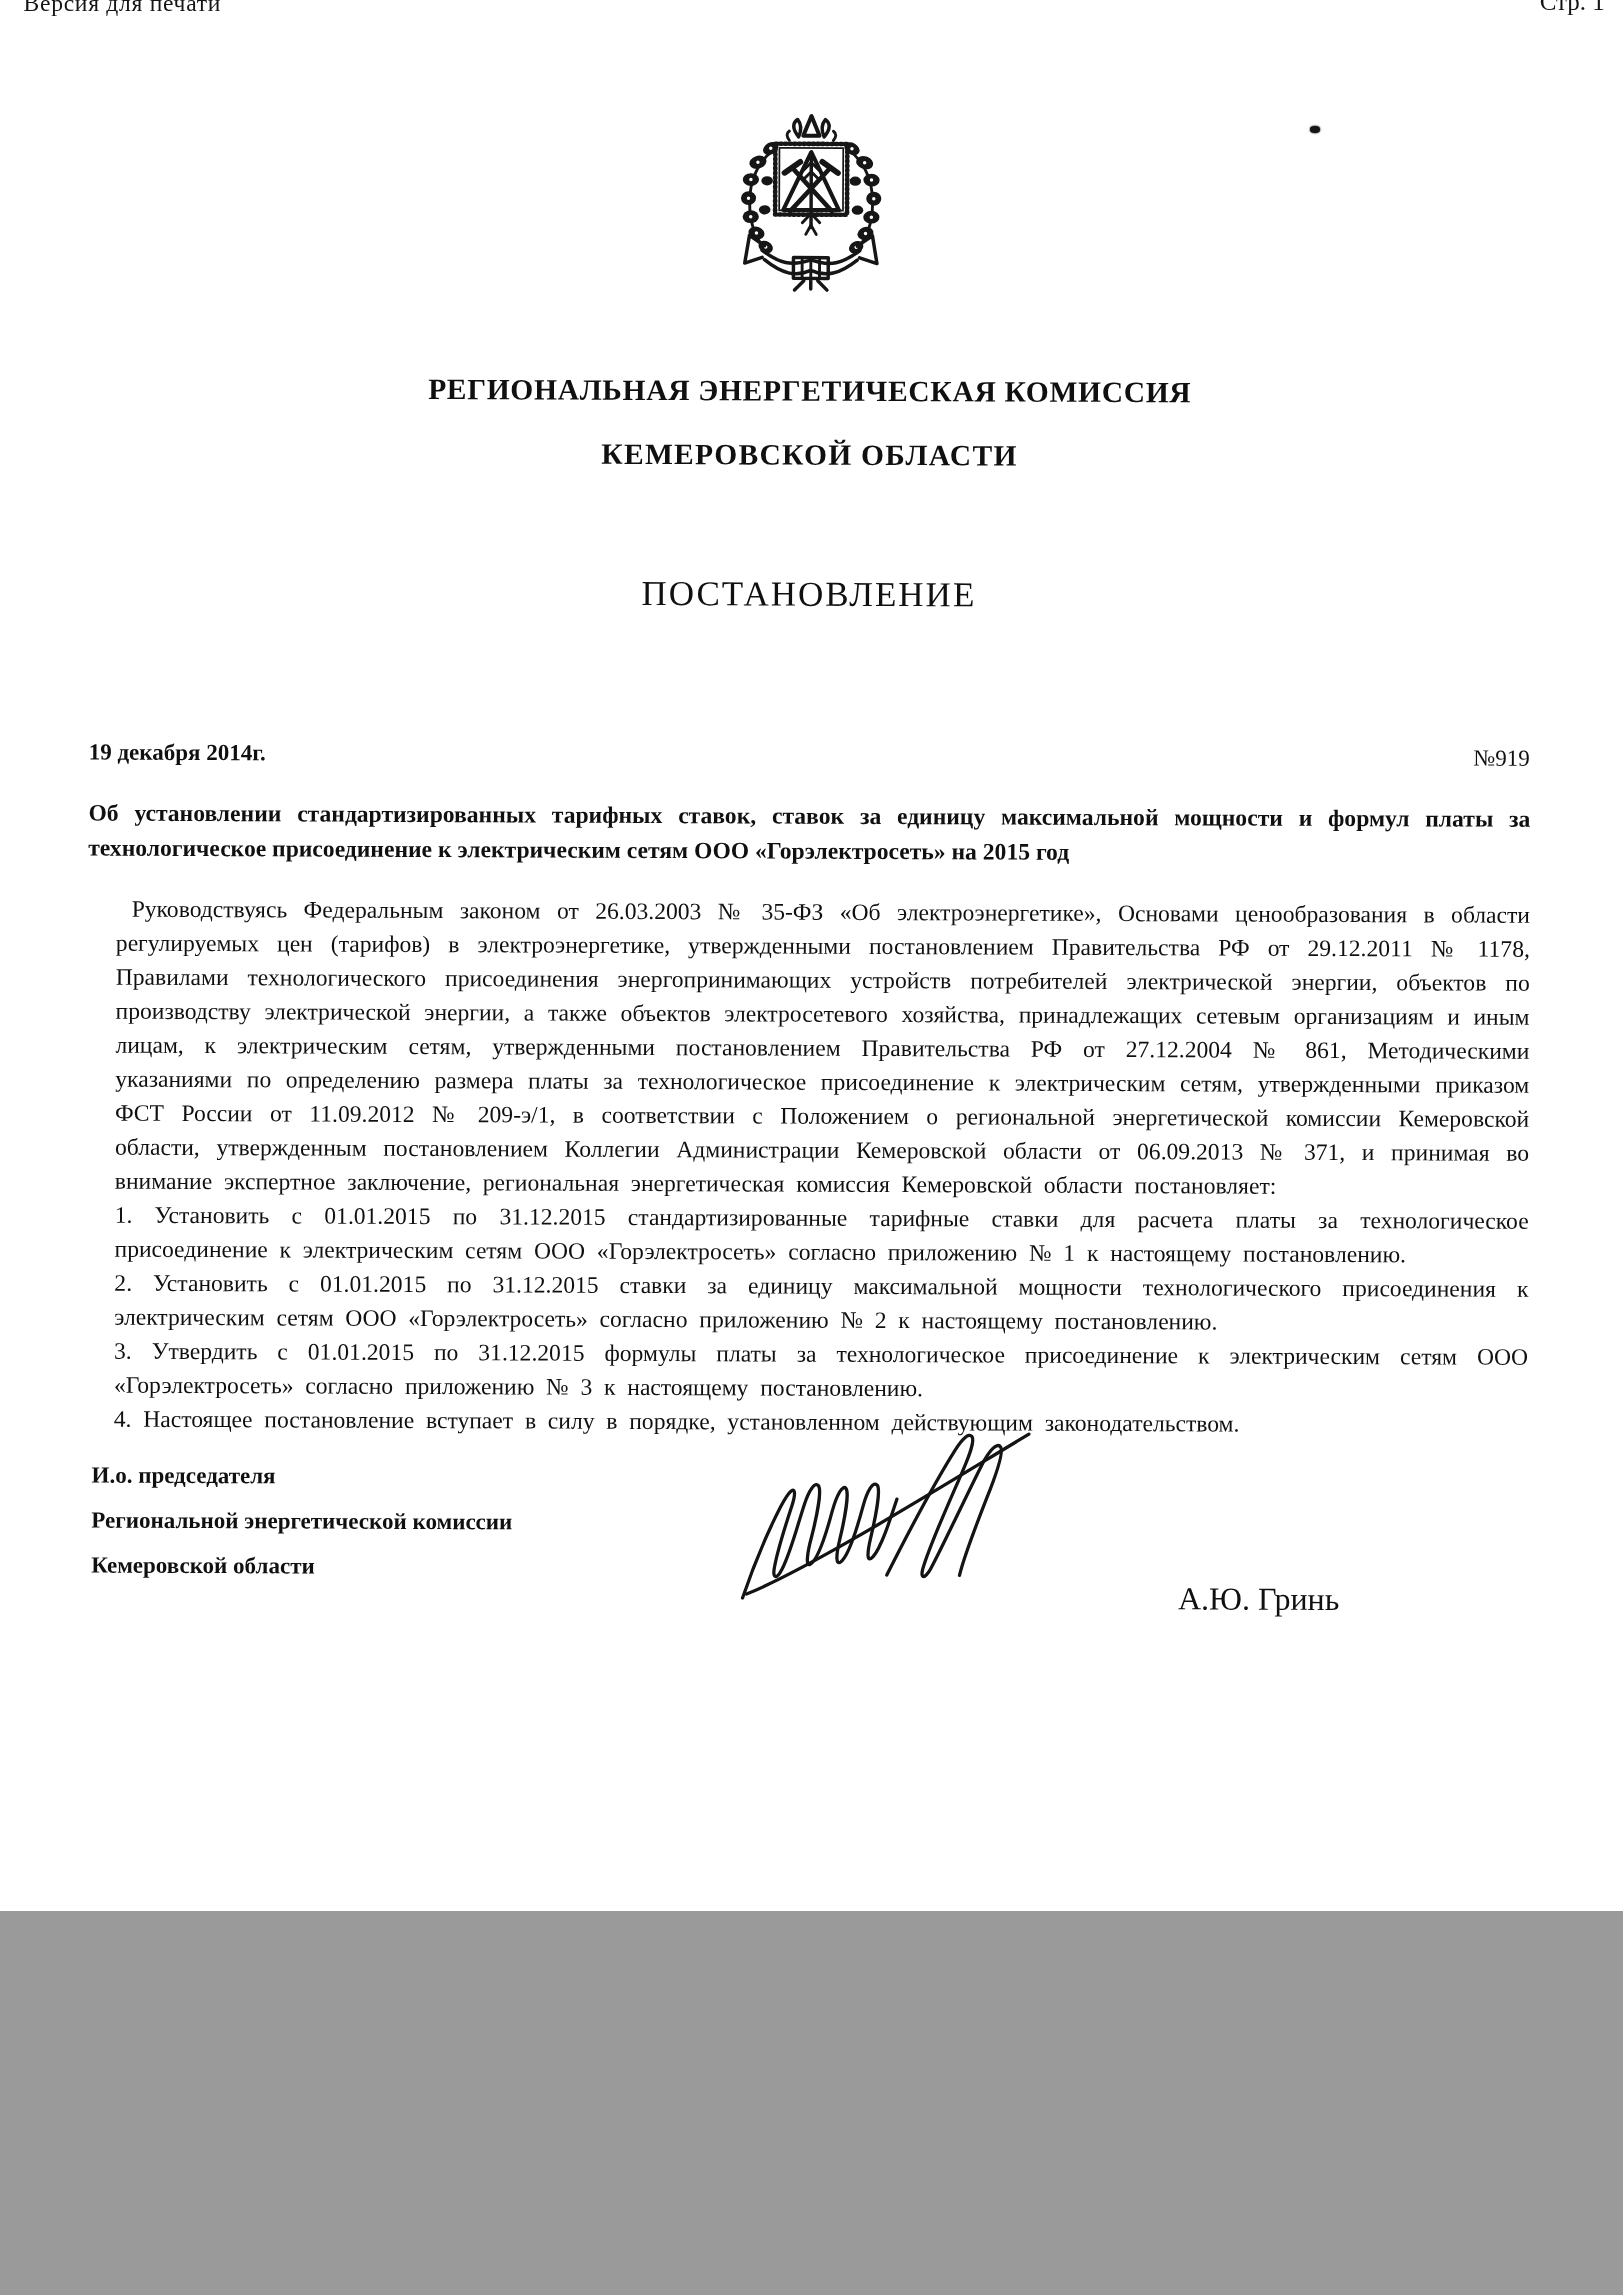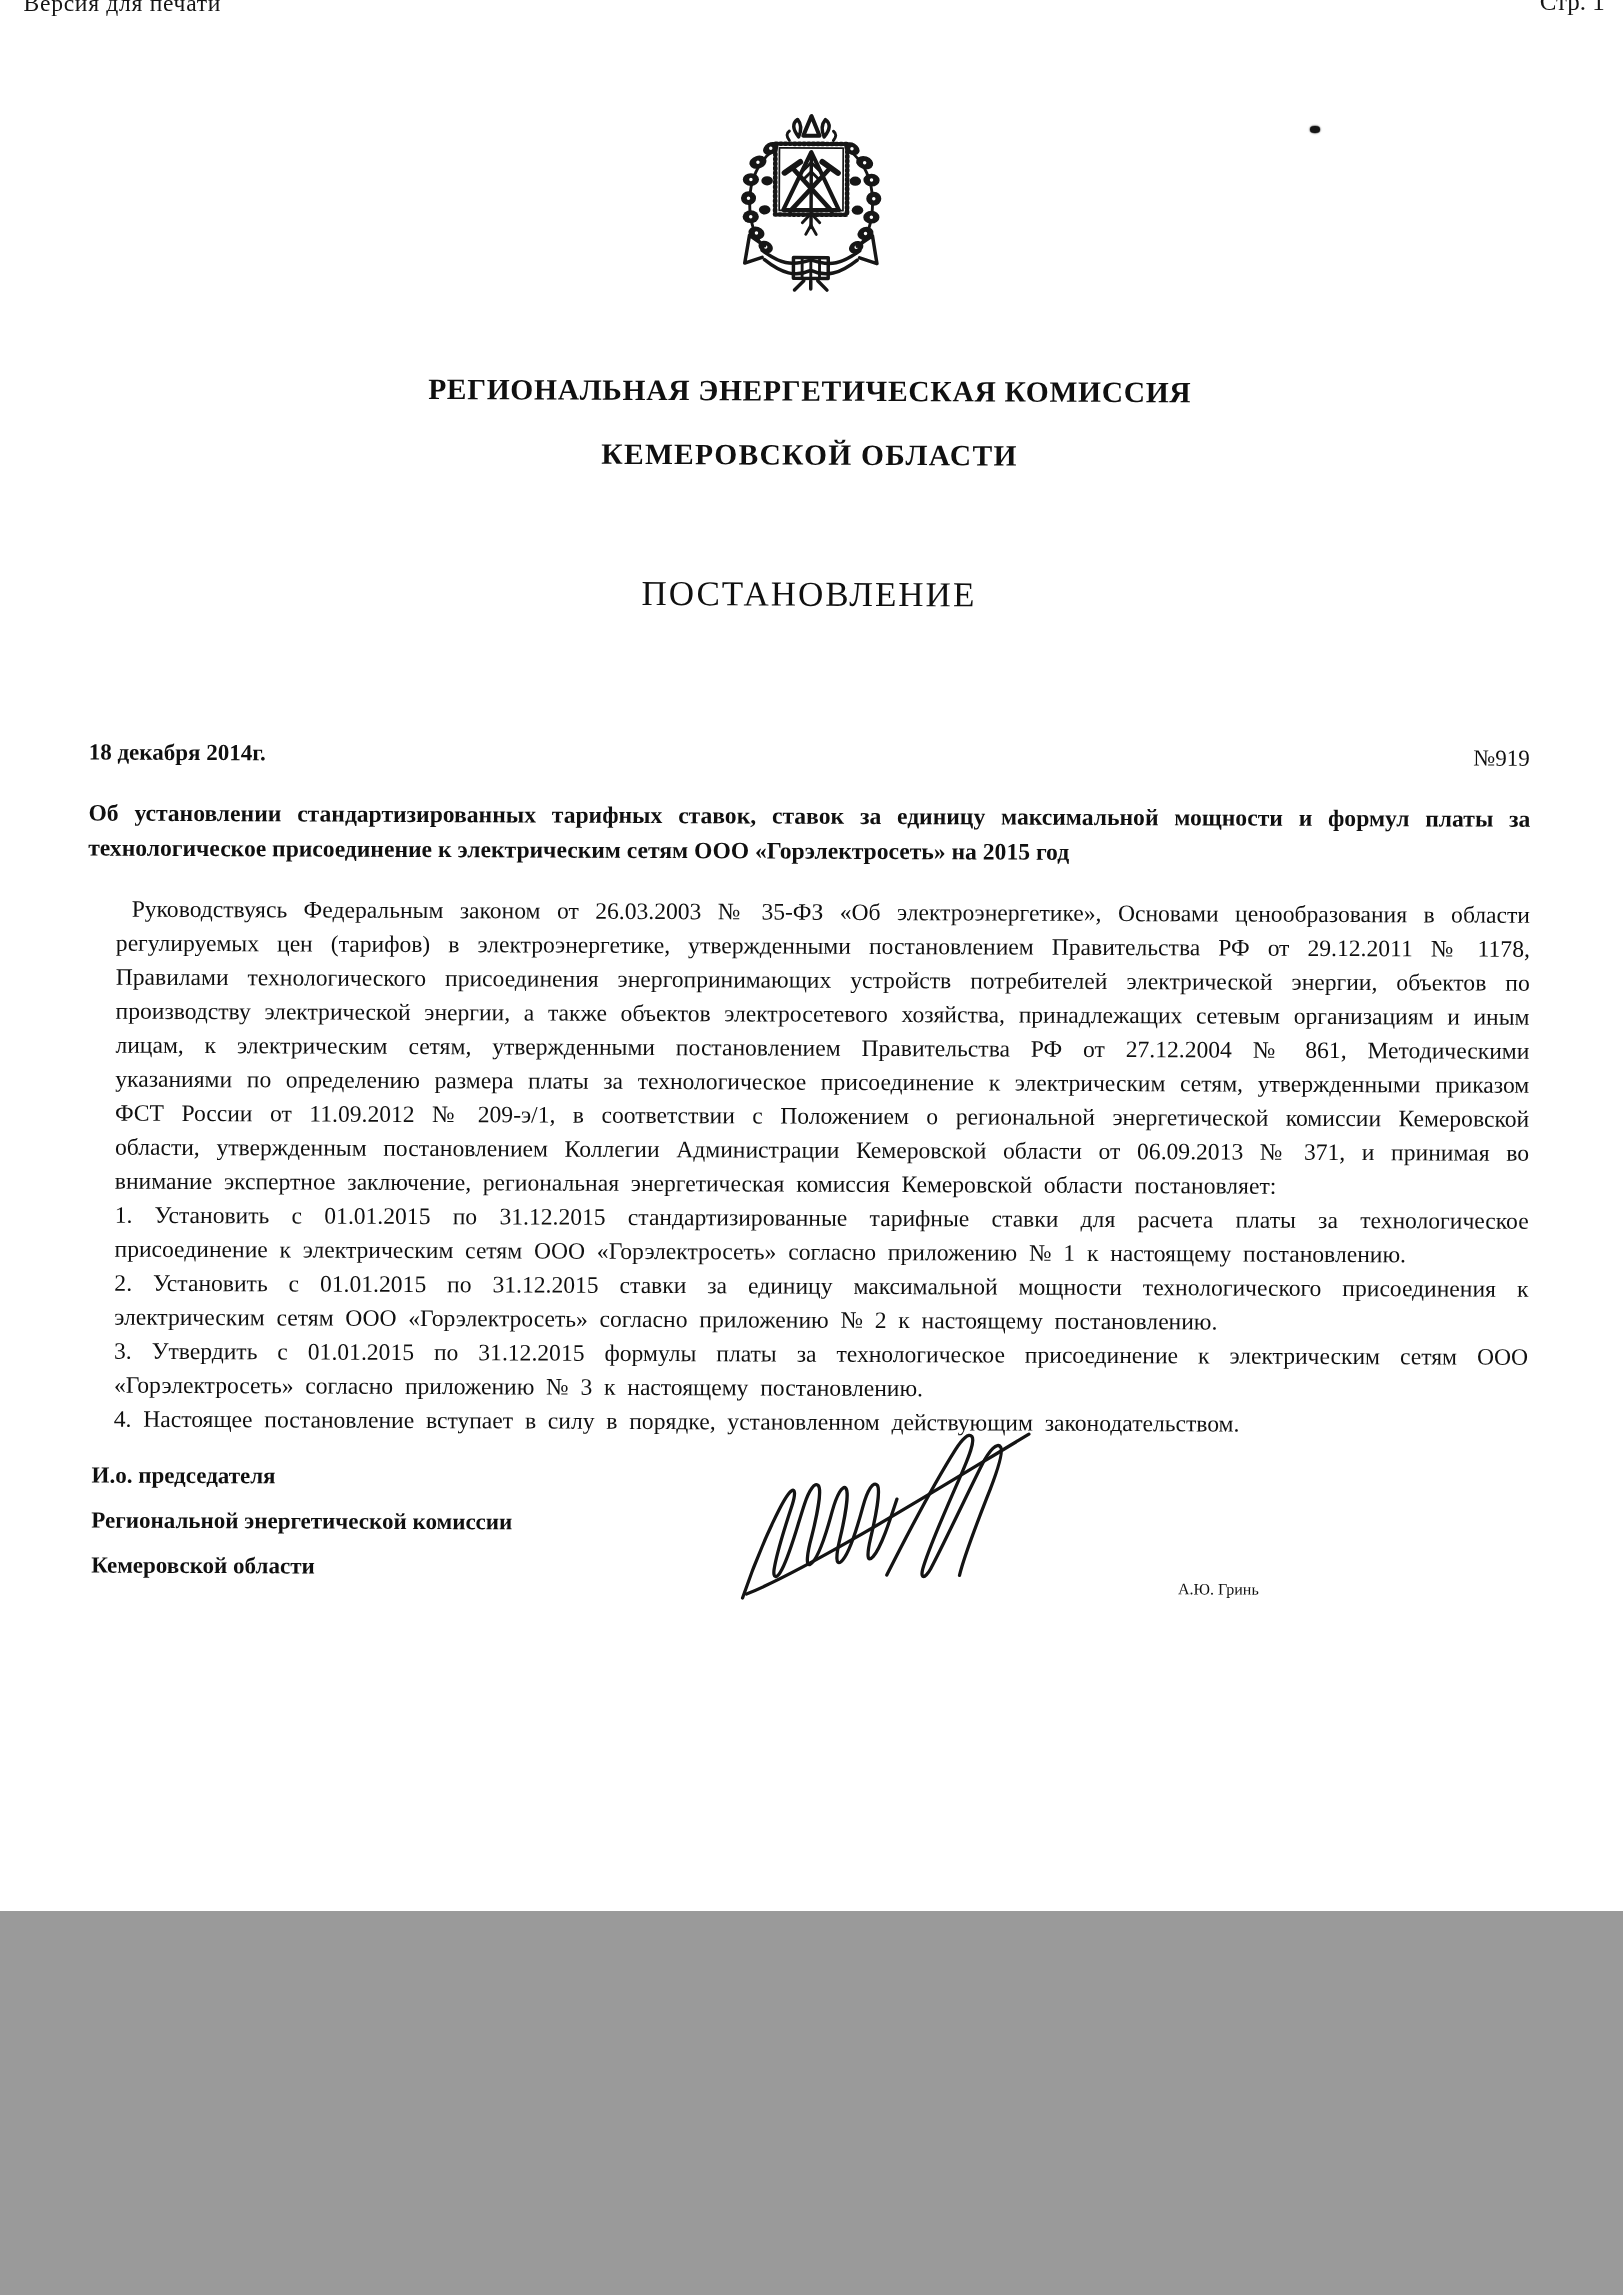--- a/index.html
+++ b/index.html
@@ -75,21 +75,21 @@
   
   .sig-block{ margin:17px 89px 0 98px; position:relative; }
   .sig-line{
     font-size:23px;font-weight:bold;line-height:45px;white-space:nowrap;
   }
   .sig-scribble{
     position:absolute;left:641px;top:-33px;width:308px;height:190px;
   }
   .sig-name{
     position:absolute;left:1087px;top:123px;
-    font-size:16px;white-space:nowrap;
+    font-size:32px;white-space:nowrap;
   }
   .speck{
     position:absolute;left:1310px;top:126px;width:9.8px;height:7.2px;
     background:#161616;border-radius:45%;
     box-shadow:0 0 1.3px 0.7px rgba(20,20,20,.55);
   }
   p{margin:0;padding:0;}
 </style>
 </head>
 <body>
@@ -183,21 +183,21 @@
     </div>
 
     <div class="org">
       <div class="org-line1">РЕГИОНАЛЬНАЯ ЭНЕРГЕТИЧЕСКАЯ КОМИССИЯ</div>
       <div class="org-line2">КЕМЕРОВСКОЙ ОБЛАСТИ</div>
     </div>
 
     <div class="doctype">ПОСТАНОВЛЕНИЕ</div>
 
     <div class="meta-row">
-      <span class="meta-date">18 декабря 2014г.</span>
+      <span class="meta-date">19 декабря 2014г.</span>
       <span class="meta-number">№919</span>
     </div>
 
     <div class="subject">Об установлении стандартизированных тарифных ставок, ставок за единицу максимальной мощности и формул платы за технологическое присоединение к электрическим сетям ООО «Горэлектросеть» на 2015 год</div>
 
     <p class="bodytext preamble">Руководствуясь Федеральным законом от 26.03.2003 № 35-ФЗ «Об электроэнергетике», Основами ценообразования в области регулируемых цен (тарифов) в электроэнергетике, утвержденными постановлением Правительства РФ от 29.12.2011 № 1178, Правилами технологического присоединения энергопринимающих устройств потребителей электрической энергии, объектов по производству электрической энергии, а также объектов электросетевого хозяйства, принадлежащих сетевым организациям и иным лицам, к электрическим сетям, утвержденными постановлением Правительства РФ от 27.12.2004 № 861, Методическими указаниями по определению размера платы за технологическое присоединение к электрическим сетям, утвержденными приказом ФСТ России от 11.09.2012 № 209-э/1, в соответствии с Положением о региональной энергетической комиссии Кемеровской области, утвержденным постановлением Коллегии Администрации Кемеровской области от 06.09.2013 № 371, и принимая во внимание экспертное заключение, региональная энергетическая комиссия Кемеровской области постановляет:</p>
 
     <p class="bodytext item">1. Установить с 01.01.2015 по 31.12.2015 стандартизированные тарифные ставки для расчета платы за технологическое присоединение к электрическим сетям ООО «Горэлектросеть» согласно приложению № 1 к настоящему постановлению.</p>
     <p class="bodytext item">2. Установить с 01.01.2015 по 31.12.2015 ставки за единицу максимальной мощности технологического присоединения к электрическим сетям ООО «Горэлектросеть» согласно приложению № 2 к настоящему постановлению.</p>
     <p class="bodytext item">3. Утвердить с 01.01.2015 по 31.12.2015 формулы платы за технологическое присоединение к электрическим сетям ООО «Горэлектросеть» согласно приложению № 3 к настоящему постановлению.</p>

